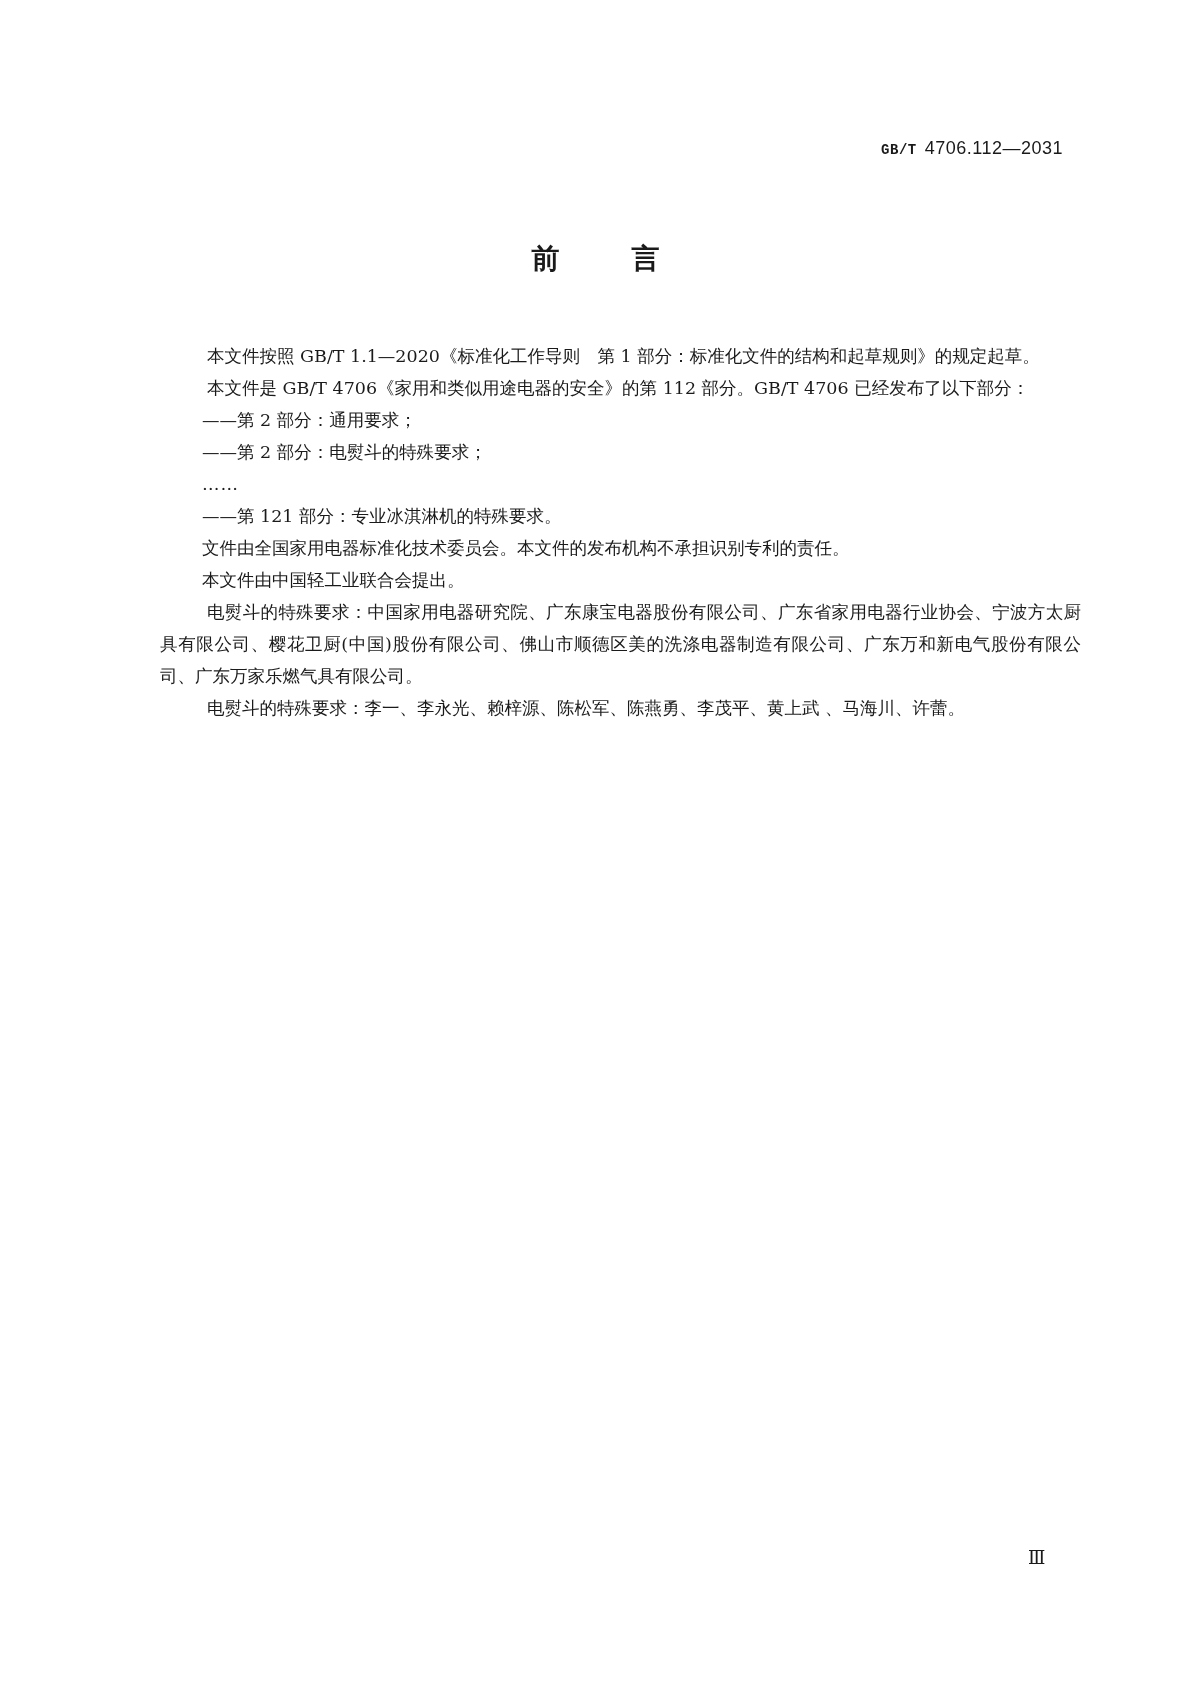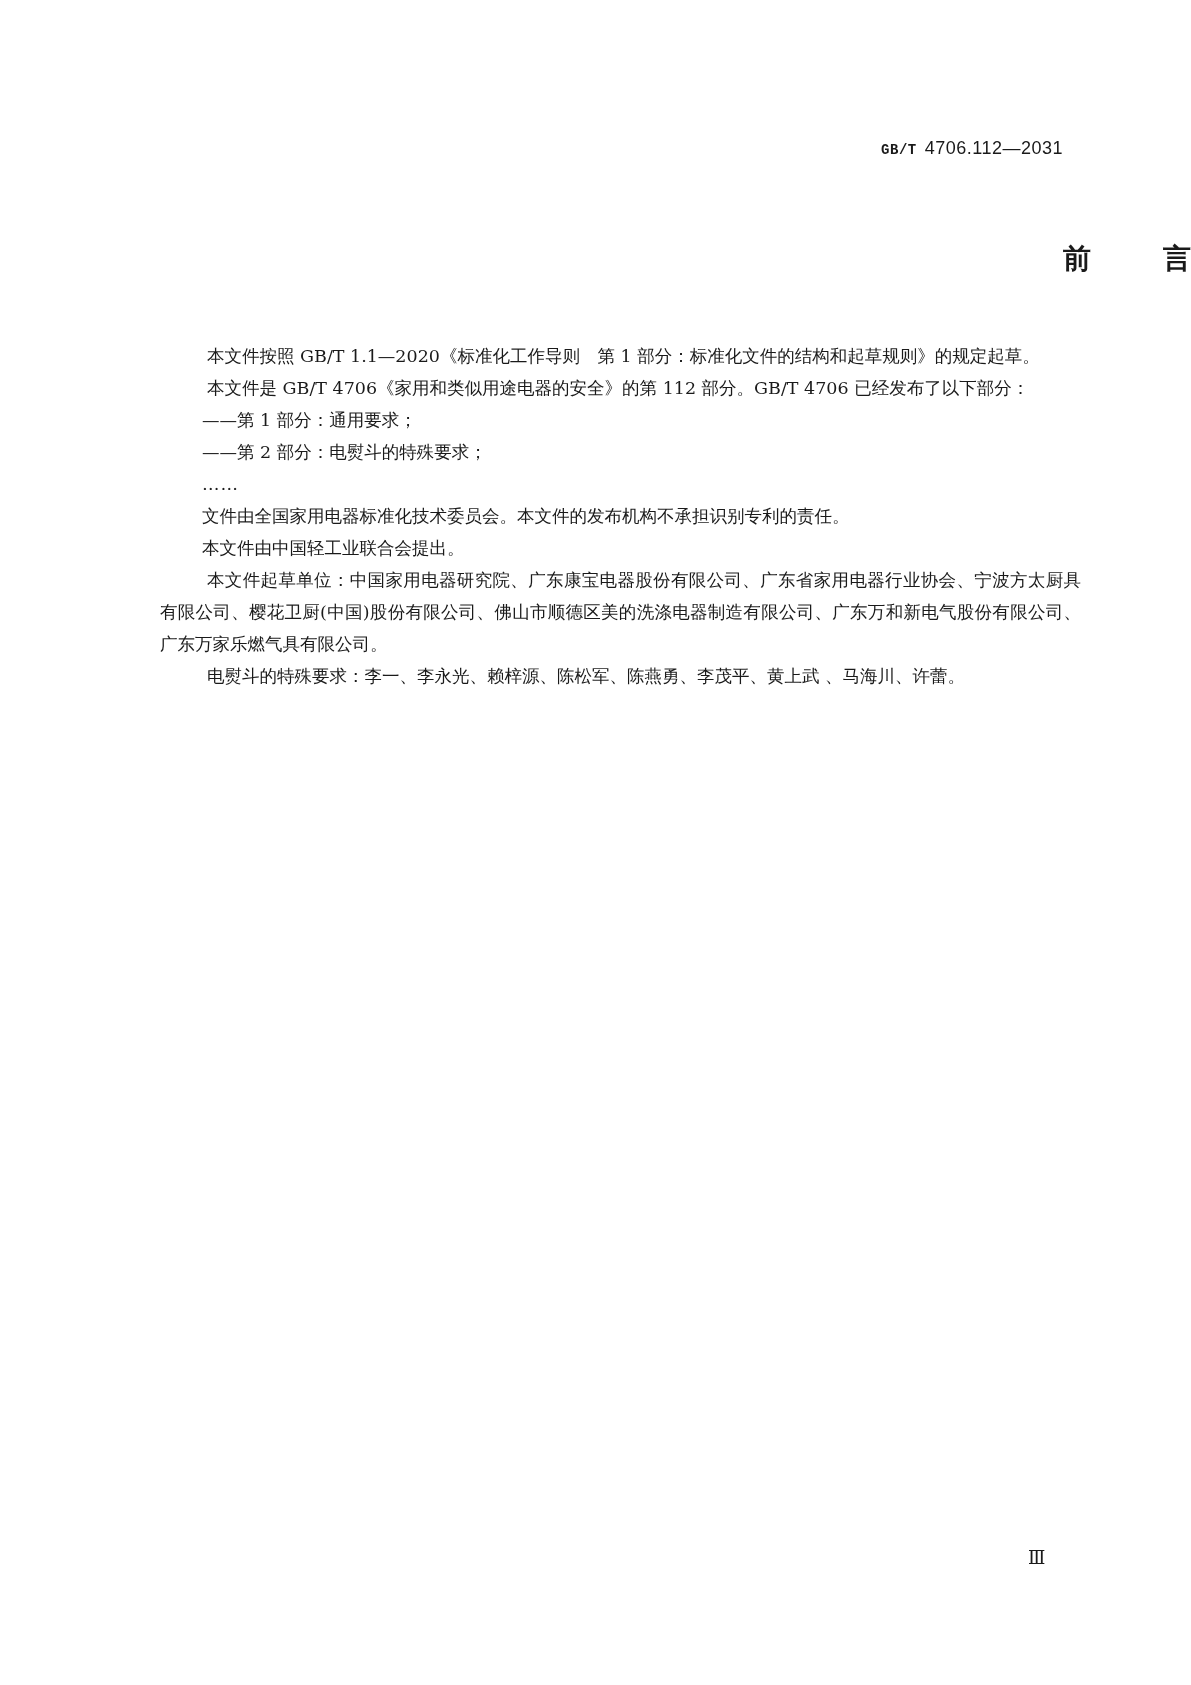--- a/index.html
+++ b/index.html
@@ -1,21 +1,21 @@
 <!DOCTYPE html>
 <html><head>
 <meta charset="utf-8">
 <style>
   html, body { margin:0; padding:0; background:#ffffff; }
   body { width:1191px; height:1685px; position:relative; overflow:hidden;
          font-family: "DejaVu Serif", "Liberation Serif", serif; color:#1a1a1a; }
   .std-header { position:absolute; right:128px; top:138px; font-size:17px; letter-spacing:0.5px; white-space:nowrap; }
   .std-header .gb { font-family:Liberation Mono, monospace; font-weight:bold; font-size:14px; }
   .std-header .num { font-family:"Liberation Sans", sans-serif; font-size:18px; margin-left:8px; }
-  .title { position:absolute; left:0; width:100%; top:240px; text-align:right; font-family:"DejaVu Sans", sans-serif; font-weight:bold; font-size:28px; }
+  .title { position:absolute; left:0; width:100%; top:240px; text-align:center; font-family:"DejaVu Sans", sans-serif; font-weight:bold; font-size:28px; }
   .title span { display:inline-block; }
   .title .gap { width:72px; }
   .body { position:absolute; left:160px; width:921px; top:340px; font-size:17.5px; line-height:32px; }
   .p { margin:0; text-align:justify; text-align-last:left; }
   .p.indent { text-indent:47px; }
   .li { padding-left:42px; margin:0; }
   .ellipsis { padding-left:42px; margin:0; letter-spacing:1px; }
   .page-num { position:absolute; left:1028px; top:1547px; font-family:"DejaVu Serif", serif; font-size:18px; }
 </style>
 </head>
@@ -25,22 +25,23 @@
   <span class="gb">GB/T</span><span class="num">4706.112—2031</span>
 </div>
 
 <div class="title">
   <span>前</span><span class="gap"></span><span>言</span>
 </div>
 
 <div class="body">
   <p class="p indent">本文件按照 GB/T 1.1—2020《标准化工作导则　第 1 部分：标准化文件的结构和起草规则》的规定起草。</p>
   <p class="p indent">本文件是 GB/T 4706《家用和类似用途电器的安全》的第 112 部分。GB/T 4706 已经发布了以下部分：</p>
-  <p class="li">——第 1 部分：通用要求；</p>
+  <p class="li">——第 2 部分：通用要求；</p>
   <p class="li">——第 2 部分：电熨斗的特殊要求；</p>
   <p class="ellipsis">……</p>
+  <p class="li">——第 121 部分：专业冰淇淋机的特殊要求。</p>
   <p class="li">文件由全国家用电器标准化技术委员会。本文件的发布机构不承担识别专利的责任。</p>
   <p class="li">本文件由中国轻工业联合会提出。</p>
-  <p class="p indent">本文件起草单位：中国家用电器研究院、广东康宝电器股份有限公司、广东省家用电器行业协会、宁波方太厨具有限公司、樱花卫厨(中国)股份有限公司、佛山市顺德区美的洗涤电器制造有限公司、广东万和新电气股份有限公司、广东万家乐燃气具有限公司。</p>
+  <p class="p indent">电熨斗的特殊要求：中国家用电器研究院、广东康宝电器股份有限公司、广东省家用电器行业协会、宁波方太厨具有限公司、樱花卫厨(中国)股份有限公司、佛山市顺德区美的洗涤电器制造有限公司、广东万和新电气股份有限公司、广东万家乐燃气具有限公司。</p>
   <p class="p indent">电熨斗的特殊要求：李一、李永光、赖梓源、陈松军、陈燕勇、李茂平、黄上武 、马海川、许蕾。</p>
 </div>
 
 <div class="page-num">Ⅲ</div>
 
 </body></html>

